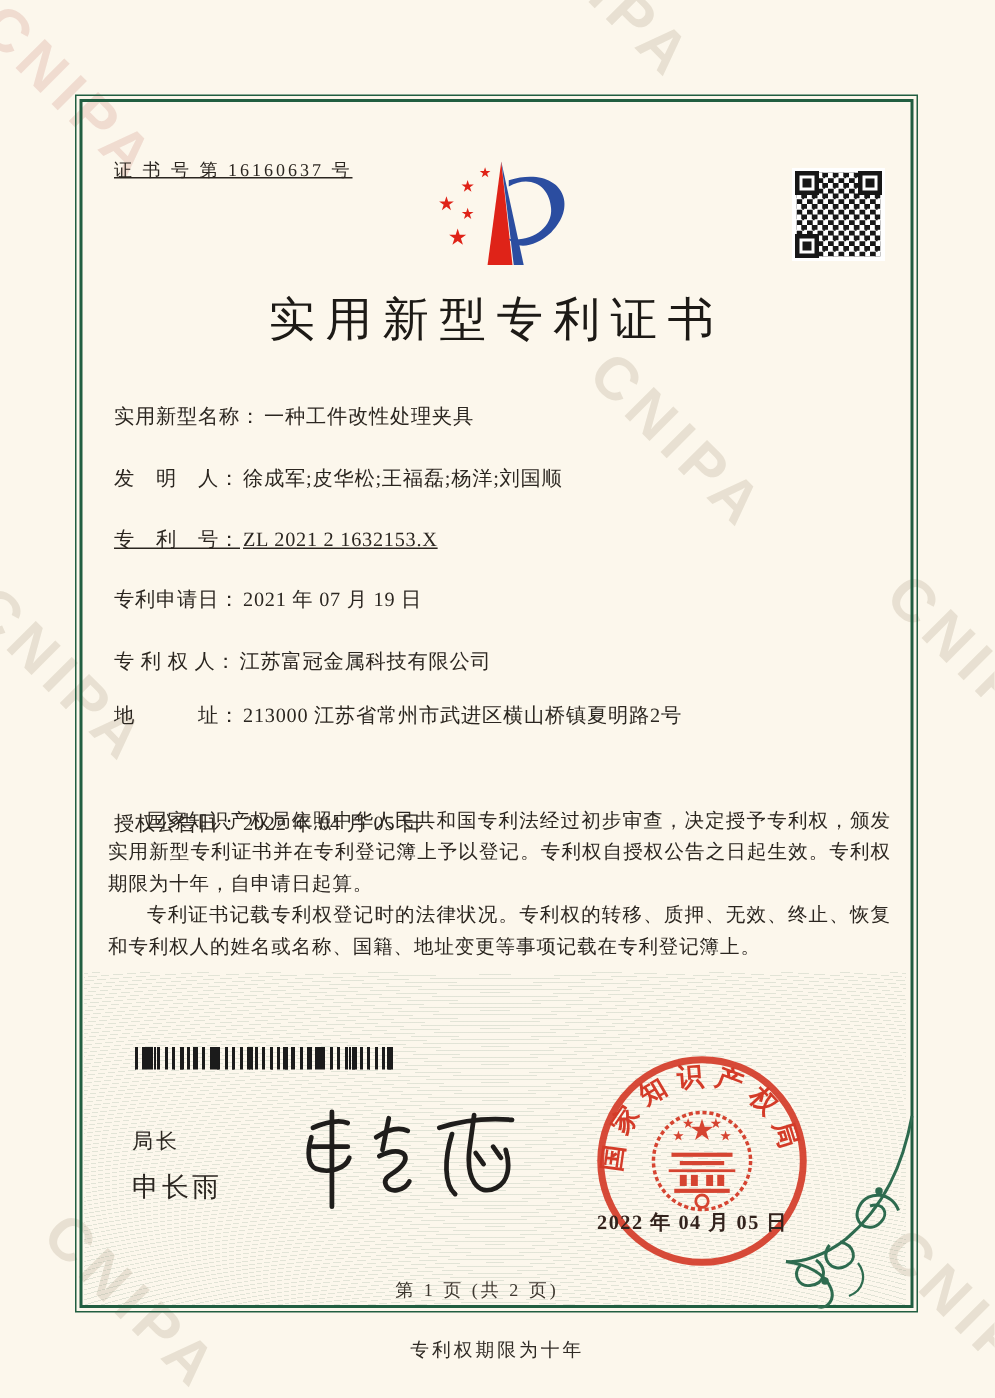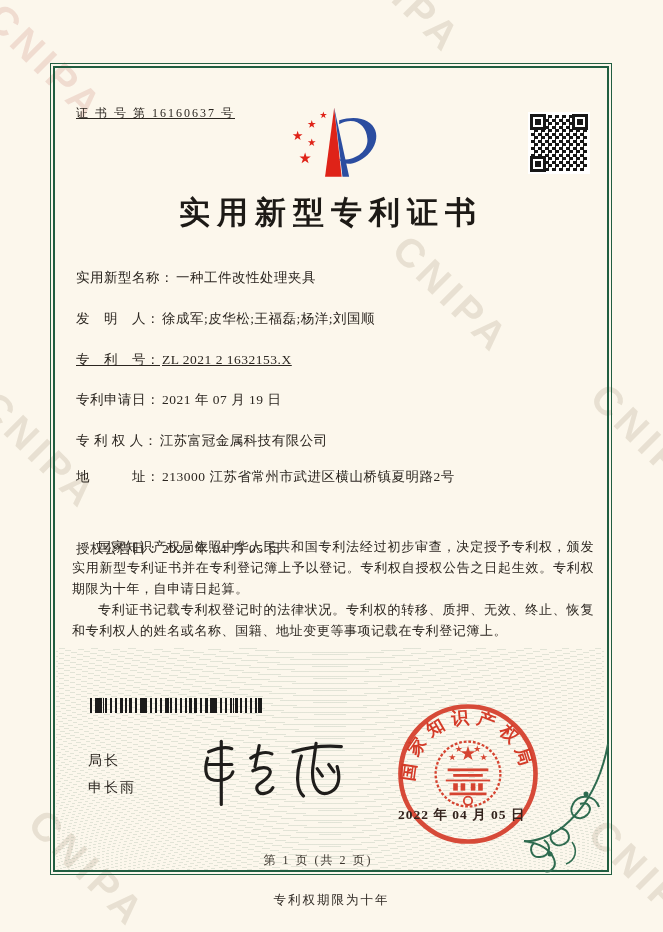--- a/index.html
+++ b/index.html
@@ -47,42 +47,42 @@
     position:absolute;width:10px;height:10px;background:#fff;border:3px solid #171717;
   }
   .qr-finder::after{
     content:"";position:absolute;left:2px;top:2px;width:6px;height:6px;background:#171717;
   }
   .qr-f-tl{left:2px;top:2px;}
   .qr-f-tr{right:2px;top:2px;}
   .qr-f-bl{left:2px;bottom:2px;}
   .title{
     left:50px;top:192px;width:562px;text-align:center;z-index:2;
-    font-size:31px;font-weight:bold;letter-spacing:7px;color:#1d1a16;
+    font-size:31px;font-weight:normal;letter-spacing:7px;color:#1d1a16;
   }
   
   .frow{left:76px;width:520px;z-index:2;font-size:13.5px;letter-spacing:.5px;white-space:nowrap;}
   .frow .lab{margin-right:2px;}
   .grant-no{position:absolute;left:270px;top:0;white-space:nowrap;}
   
   .paras{
     left:72px;top:536px;width:522px;z-index:2;font-size:13px;line-height:21px;
     text-align:justify;letter-spacing:.6px;
   }
   .paras p{margin:0;text-indent:2em;}
   
   .barcode{
     left:90px;top:698px;width:173px;height:15px;z-index:2;
     background-image:
       repeating-linear-gradient(90deg,#1b1b1b 0 2px,rgba(0,0,0,0) 2px 5px),
       repeating-linear-gradient(90deg,rgba(0,0,0,0) 0 7px,#1b1b1b 7px 10px,rgba(0,0,0,0) 10px 23px),
       repeating-linear-gradient(90deg,#1b1b1b 0 1px,rgba(0,0,0,0) 1px 13px);
   }
   .signer-title{left:88px;top:752px;font-size:14px;z-index:2;letter-spacing:2px;font-family:Liberation Serif, serif;}
-  .signer-name{left:88px;top:779px;font-size:14px;z-index:2;letter-spacing:2px;font-family:"Liberation Sans",sans-serif;text-align:center;}
+  .signer-name{left:88px;top:779px;font-size:18px;z-index:2;letter-spacing:2px;font-family:"Liberation Sans",sans-serif;text-align:center;}
   .signature{left:196px;top:733px;z-index:2;}
   .seal{left:394px;top:700px;z-index:3;}
   .seal-date{
     left:398px;top:806px;z-index:4;font-size:13.5px;font-weight:bold;
     color:#33231d;letter-spacing:1px;white-space:nowrap;
   }
   .flourish{left:520px;top:742px;z-index:2;}
   .page-num{left:50px;top:852px;width:536px;text-align:center;font-size:12px;letter-spacing:2px;z-index:2;color:#3c362e;}
   .note{left:0;top:892px;width:663px;text-align:center;font-size:12.5px;letter-spacing:2px;z-index:2;color:#2f2a24;}
 </style>

